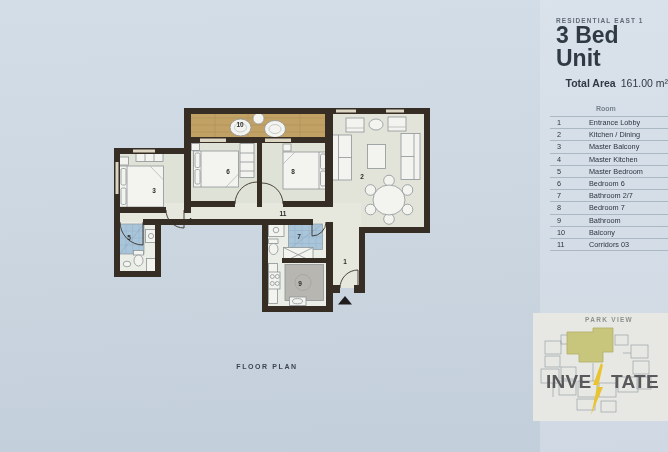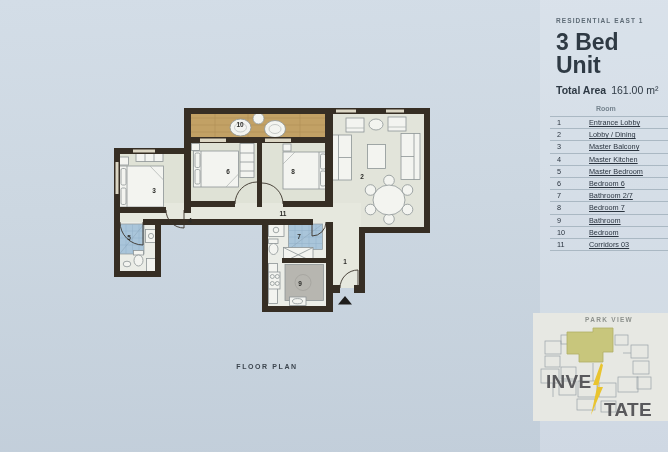--- a/index.html
+++ b/index.html
@@ -4,45 +4,45 @@
 <style>
   html,body{margin:0;padding:0;background:#b9c5d1;}
   .page{position:relative;width:668px;height:452px;overflow:hidden;
         font-family:"Liberation Sans",sans-serif;
         background:linear-gradient(178deg,#d3dde7 0%,#ccd7e1 45%,#c2ceda 100%);}
   .right-band{position:absolute;left:540px;top:0;width:128px;height:452px;
         background:rgba(228,235,241,.38);}
   
   .hdr{position:absolute;left:556px;top:17px;width:112px;}
   .project{font-size:6.5px;font-weight:700;letter-spacing:1.1px;color:#5e6b76;}
-  .title{font-size:23px;font-weight:600;color:#2f3a44;margin-top:7px;line-height:1;}
-  .area{margin-top:7px;font-size:10.5px;color:#2e3944;}
+  .title{font-size:23px;font-weight:600;color:#2f3a44;line-height:1;}
+  .area{margin-top:7px;font-size:10.5px;color:#2e3944;text-align:right;}
   .area .lbl{font-weight:700;}
   .area .val{font-weight:500;margin-left:5px;}
   
   .legend{position:absolute;left:550px;top:101px;width:118px;color:#2b3540;}
   .legend .head{font-size:7px;font-weight:700;color:#76848f;padding-left:46px;height:15px;line-height:15px;}
   .legend ul{list-style:none;margin:0;padding:0;}
   .legend li{display:flex;align-items:center;height:11.2px;border-top:1px solid #aab8c3;font-size:7.3px;font-weight:500;}
   .legend li:last-child{border-bottom:1px solid #aab8c3;}
   .legend .num{width:39px;padding-left:7px;box-sizing:border-box;}
-  .legend .nm{flex:1;text-decoration:underline;}
+  .legend .nm{flex:1;}
   
   .plan{position:absolute;left:0;top:0;width:668px;height:452px;margin:0;}
   .plan svg{position:absolute;left:100px;top:95px;}
   .rlabel{position:absolute;transform:translate(-50%,-50%);font-size:6.5px;font-weight:700;color:#2c2c29;}
   .caption{position:absolute;left:267px;top:366px;transform:translate(-50%,-50%);
            font-size:7px;font-weight:700;letter-spacing:1.6px;color:#3c454e;}
   
   .card{position:absolute;left:533px;top:313px;width:158px;height:108px;background:#e7e8e3;}
   .card .pv{position:absolute;left:52px;top:3px;font-size:6.5px;font-weight:700;letter-spacing:1.3px;color:#8d918d;}
   .card .mini{position:absolute;left:0;top:0;}
   .card .logo{position:absolute;top:59px;font-size:19px;font-weight:800;color:#59595c;letter-spacing:.3px;line-height:1;}
   .card .l1{left:13px;}
-  .card .l2{left:71px;margin-top:28px;}
+  .card .l2{left:78px;}
   .card .bolt{position:absolute;left:58px;top:50px;}
 </style>
 </head>
 <body>
 
 <div class="page">
   <div class="right-band"></div>
 
   <div class="hdr">
     <div class="project">RESIDENTIAL EAST 1</div>
@@ -54,21 +54,21 @@
 
   <div class="legend">
     <div class="head">Room</div>
     <ul>
       <li>
           <span class="num">1</span>
           <span class="nm">Entrance Lobby</span>
         </li>
       <li>
           <span class="num">2</span>
-          <span class="nm">Lobby / Dining</span>
+          <span class="nm">Kitchen / Dining</span>
         </li>
       <li>
           <span class="num">3</span>
           <span class="nm">Master Balcony</span>
         </li>
       <li>
           <span class="num">4</span>
           <span class="nm">Master Kitchen</span>
         </li>
       <li>
@@ -86,21 +86,21 @@
       <li>
           <span class="num">8</span>
           <span class="nm">Bedroom 7</span>
         </li>
       <li>
           <span class="num">9</span>
           <span class="nm">Bathroom</span>
         </li>
       <li>
           <span class="num">10</span>
-          <span class="nm">Bedroom</span>
+          <span class="nm">Balcony</span>
         </li>
       <li>
           <span class="num">11</span>
           <span class="nm">Corridors 03</span>
         </li>
     </ul>
   </div>
 
   <figure class="plan">
     <svg width="345" height="232" viewBox="100 95 345 232">

